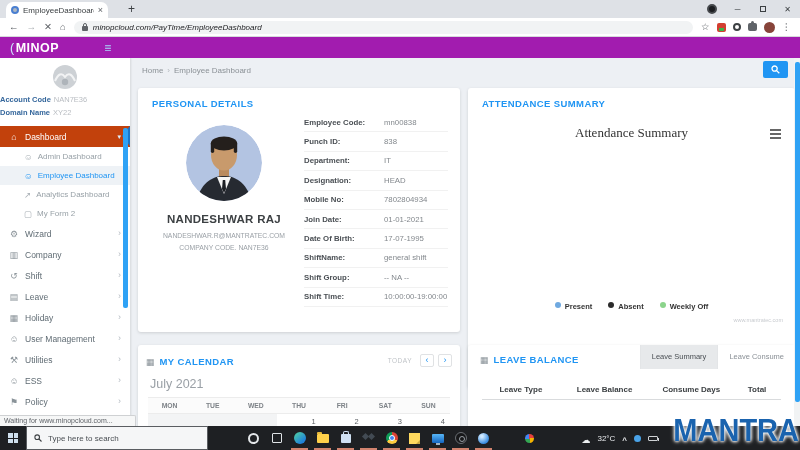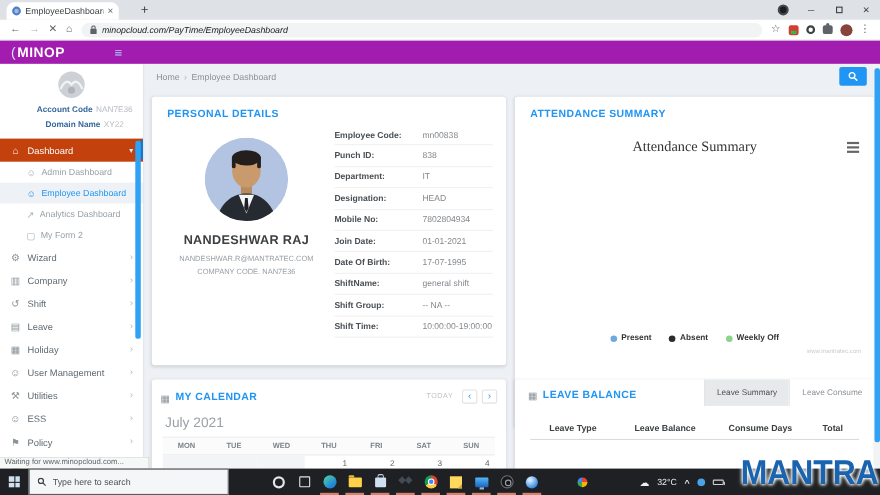--- a/index.html
+++ b/index.html
@@ -43,21 +43,21 @@
   .burger::before{content:"≡";}
   .appright{margin-left:auto;margin-right:20px;display:flex;align-items:center;gap:6px;}
   .ava{width:13px;height:13px;border-radius:50%;background:#d6d8da;position:relative;overflow:hidden;}
   .ava::after{content:"";position:absolute;left:3px;top:3px;width:7px;height:7px;border-radius:50%;background:#9aa0a6;}
   .appemail{font-size:8px;}
   .g-caret::before{content:"▾";font-size:7px;}
 
   
   .sidebar{position:absolute;left:0;top:58px;width:130px;bottom:24px;background:#fff;box-shadow:1px 0 2px rgba(0,0,0,.10);z-index:4;}
   .emblem{width:30px;height:30px;margin:5px auto 0;display:block;}
-  .sideline{text-align:center;font-size:7.5px;line-height:13px;white-space:nowrap;padding-left:24px;}
+  .sideline{text-align:left;font-size:7.5px;line-height:13px;white-space:nowrap;}
   .sl-label{color:#35679c;font-weight:bold;}
   .sl-val{color:#b9bdc2;margin-left:3px;}
   .menu{margin-top:7px;}
   .mi{height:21px;display:flex;align-items:center;gap:6px;padding:0 9px;font-size:8.5px;color:#5f6b73;position:relative;cursor:pointer;}
   .mi .gi{width:10px;text-align:center;font-size:9px;color:#8a9399;}
   .mi .chev{margin-left:auto;color:#b3bac0;font-size:9px;line-height:1;}
   .mi.root-active{background:#c2410c;color:#fff;}
   .mi.root-active .gi{color:#fff;}
   .mi.root-active .chev{color:#dff0fe;}
   .collapse-tri{position:absolute;right:0;top:0;width:0;height:0;border-top:10.5px solid transparent;
@@ -97,21 +97,21 @@
   .fvalue{color:#83888d;}
 
   #card-att{left:338px;top:30px;width:327px;height:300px;}
   #card-att .card-title{padding:10px 14px 2px;}
   .chartwrap{position:relative;height:216px;}
   .chart-title{text-align:center;font-family:"Liberation Serif",serif;font-size:13px;color:#333;padding-top:14px;}
   .chart-menu{position:absolute;right:14px;top:18px;width:11px;cursor:pointer;}
   .chart-menu i{display:block;height:2px;background:#666;margin-bottom:2px;}
   .legend{position:absolute;left:0;right:0;bottom:16px;display:flex;justify-content:center;gap:16px;
     align-items:center;font-size:7.5px;font-weight:bold;color:#333;}
-  .litem{display:flex;align-items:flex-end;gap:4px;}
+  .litem{display:flex;align-items:flex-start;gap:4px;}
   .ldot{width:6px;height:6px;border-radius:50%;}
   .cwm{position:absolute;right:12px;bottom:4px;font-size:5.5px;color:#c9ccd0;}
 
   #card-cal{left:8px;top:287px;width:322px;height:130px;}
   .calhead{display:flex;align-items:flex-end;padding:9px 8px 0;}
   .cal-ico{color:#8a9399;font-size:9px;margin-right:5px;}
   .calnav{margin-left:auto;display:flex;align-items:center;gap:4px;}
   .todaybtn{font-size:6.5px;color:#c0c4c8;letter-spacing:.5px;margin-right:4px;}
   .navbox{width:14px;height:13px;border:1px solid #e0e2e4;border-radius:2px;color:#2095f3;font-size:9px;
     line-height:11px;text-align:center;cursor:pointer;background:#fff;}

